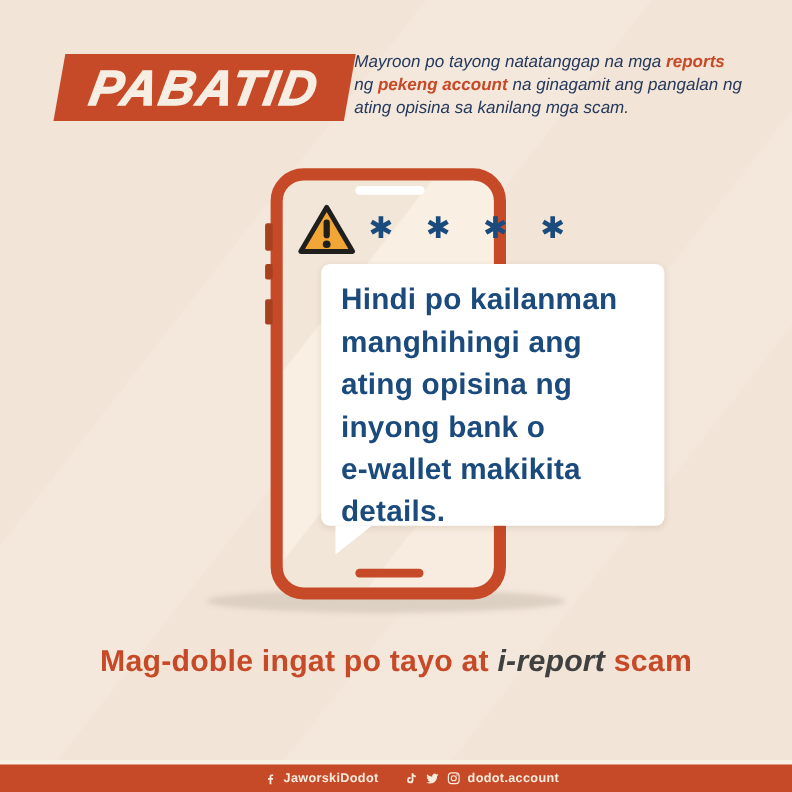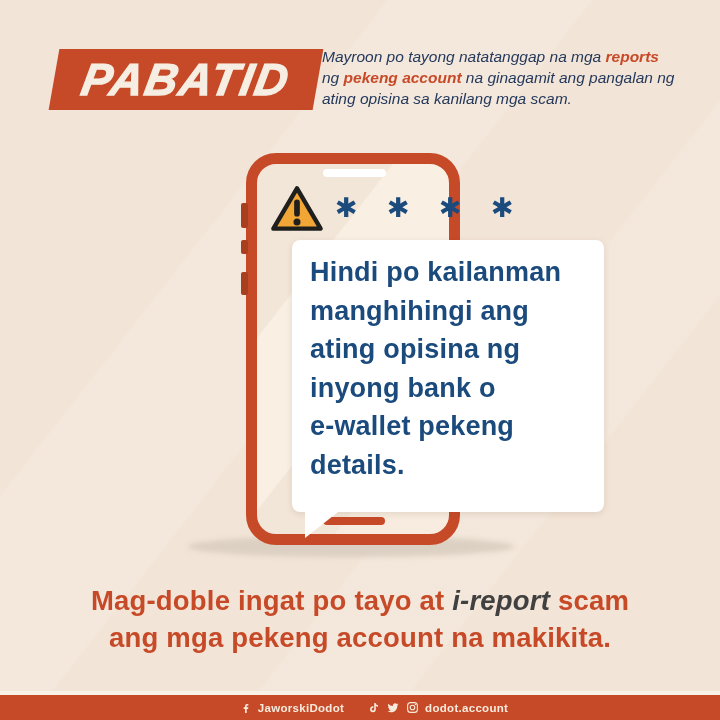--- a/index.html
+++ b/index.html
@@ -65,21 +65,21 @@
   }
 
   
   .shadow{
     position:absolute;left:188px;top:536px;width:326px;height:21px;z-index:1;
     background:#DCD0C3;border-radius:50%;filter:blur(2.5px);
   }
 
   
   .bubble{
-    position:absolute;left:292px;top:240px;width:312px;height:272px;z-index:3;
+    position:absolute;left:292px;top:240px;width:312px;height:238px;z-index:3;
     background:#FFFFFF;border-radius:8px;
     box-shadow:0 2px 6px rgba(90,60,40,.12);
     padding:0;box-sizing:border-box;
   }
   .bubble-tail{
     position:absolute;left:13px;top:100%;width:0;height:0;
     border-top:26px solid #FFFFFF;border-right:33px solid transparent;
   }
   .bubble-text{
     padding:13px 0 0 18px;
@@ -143,29 +143,28 @@
 
     <div class="homebar"></div>
   </div>
 
   <div class="bubble">
     <div class="bubble-text">
       <div>Hindi po kailanman</div>
       <div>manghihingi ang</div>
       <div>ating opisina ng</div>
       <div>inyong bank o</div>
-      <div>e-wallet pekeng</div>
+      <div>e-wallet makikita</div>
       <div>details.</div>
     </div>
     <div class="bubble-tail"></div>
   </div>
 
   <div class="headline">
     <div><span>Mag-doble ingat po tayo at </span><span class="nv">i-report</span><span> scam</span></div>
-    <div>ang mga pekeng account na makikita.</div>
   </div>
 
   <div class="footer-sep"></div>
   <div class="footer">
     <div class="footer-inner">
       <span class="icn">
         <svg width="12" height="12" viewBox="0 0 24 24" fill="#F7EBDD">
             <path d="M13.4 22v-8.2h2.8l.4-3.2h-3.2V8.56c0-.93.26-1.56 1.6-1.56h1.7V4.14c-.3-.04-1.3-.14-2.5-.14-2.4 0-4.1 1.5-4.1 4.24v2.36H7.3v3.2h2.8V22h3.3z"></path>
           </svg>
       </span>

